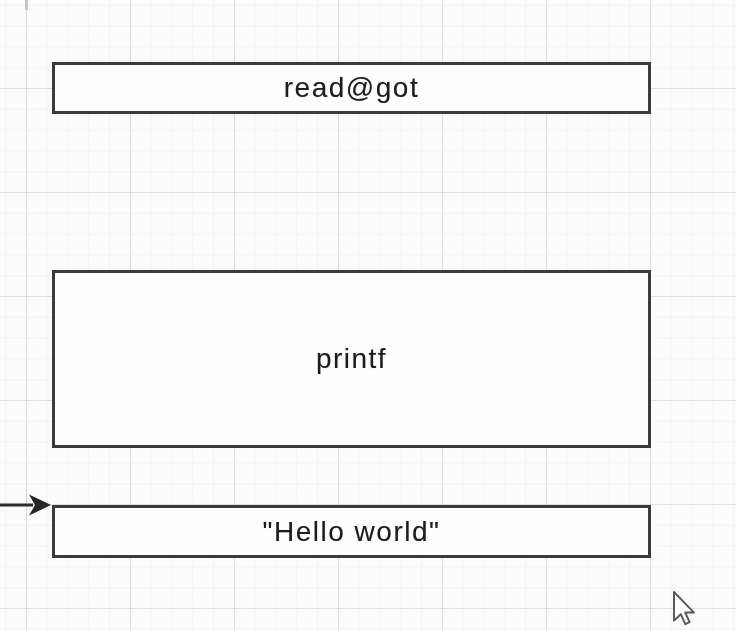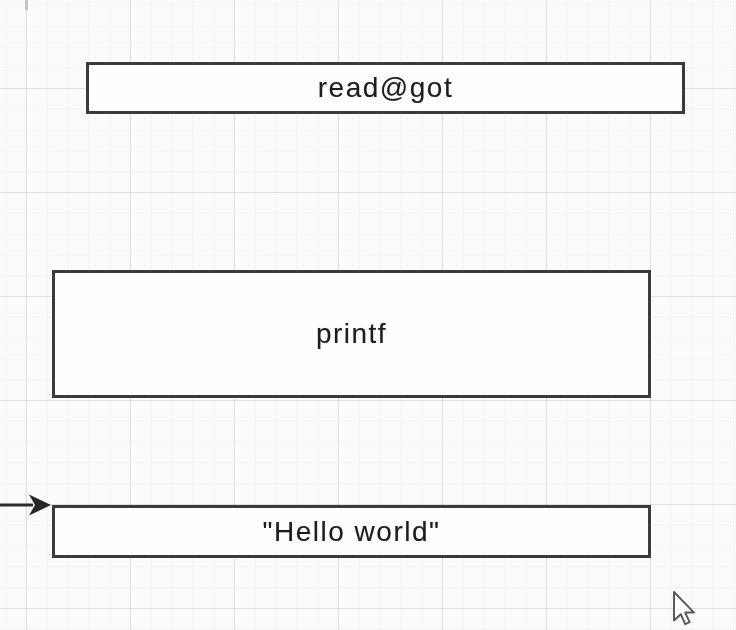--- a/index.html
+++ b/index.html
@@ -35,22 +35,22 @@
   }
 
   .node-label {
     font-size: 28px;
     letter-spacing: 1.5px;
     color: #1d1d1d;
     white-space: nowrap;
     text-shadow: 0 0 1px rgba(40,40,40,0.35); 
   }
 
-  .node-read-got   { left: 52px; top: 62px;  width: 599px; height: 52px; margin-left: 34px; }
-  .node-printf     { left: 52px; top: 270px; width: 599px; height: 128px; }
+  .node-read-got   { left: 52px; top: 62px;  width: 599px; height: 52px; }
+  .node-printf     { left: 52px; top: 270px; width: 599px; height: 178px; }
   .node-hello      { left: 52px; top: 505px; width: 599px; height: 53px; }
 
   .connector-arrow {
     position: absolute;
     left: 0;
     top: 491px;
     width: 53px;
     height: 28px;
   }
 

